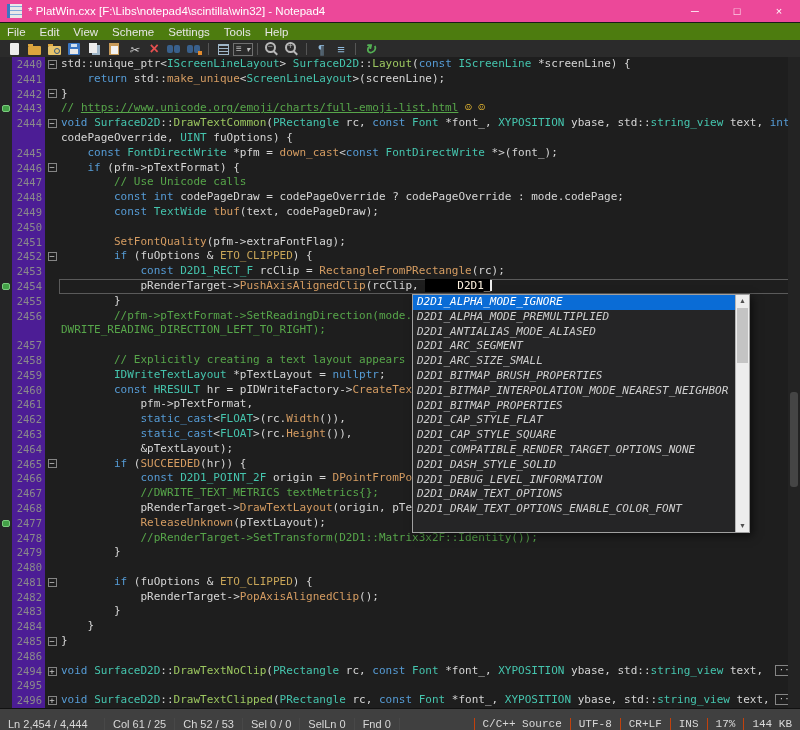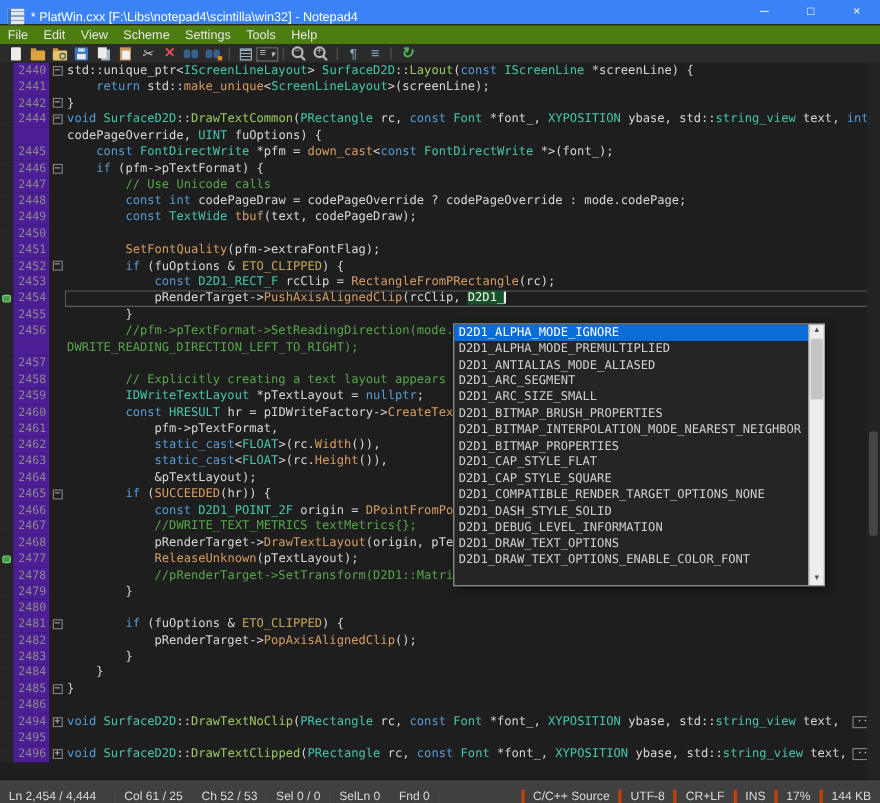--- a/index.html
+++ b/index.html
@@ -1,19 +1,19 @@
 <!DOCTYPE html>
 <html><head>
 <meta charset="utf-8">
 <style>
   html,body{margin:0;padding:0;background:#101010;}
   .window{position:relative;width:800px;height:730px;background:#1E1E1E;overflow:hidden;
           outline:1px solid #4A4A4A;font-family:"Liberation Sans",sans-serif;}
   
-  .titlebar{height:22px;background:#3b82f6;display:flex;align-items:flex-end;color:#FFF;font-size:11.5px;}
+  .titlebar{height:22px;background:#ec4899;display:flex;align-items:center;color:#FFF;font-size:11.5px;}
   .appicon{width:12px;height:14px;background:#E8E8E8;border-left:3px solid #3B76C2;margin:0 6px 0 7px;
            background-image:repeating-linear-gradient(0deg,transparent 0 3px,#7FA8D8 3px 4px);}
   .titletext{flex:1;white-space:nowrap;overflow:hidden;}
   .wbtn{width:42px;height:22px;display:flex;align-items:center;justify-content:center;color:#FFF;font-size:11px;}
   
   .menubar{height:17px;background:#4d7c0f;display:flex;align-items:center;color:#E6E6E6;font-size:11.5px;border-top:1px solid #1A1A1A;}
   .mitem{padding:0 7px;height:100%;display:flex;align-items:center;}
   
   .toolbar{height:18px;background:#2B2B2B;display:flex;align-items:center;padding-left:4px;border-bottom:1px solid #161616;}
   .tsep{width:1px;height:12px;background:#555;margin:0 4px;}
@@ -54,40 +54,40 @@
   .bmk{position:absolute;left:2px;top:4px;width:8px;height:7px;background:#43A047;border-radius:2px;border:1px solid #7CCB7F;box-sizing:border-box;}
   .ln{width:30px;flex:none;background:#4c1d95;color:#8A8A8A;text-align:right;padding-right:3px;font-size:10.5px;}
   .fm{width:14px;flex:none;background:#1E1E1E;display:flex;align-items:center;justify-content:center;}
   .fbox{width:9px;height:9px;border:1px solid #858585;box-sizing:border-box;color:#C8C8C8;font-size:9px;line-height:6px;text-align:center;background:#1E1E1E;}
   .lt{flex:1;min-width:0;overflow:hidden;padding-left:2px;color:#D6D6D6;}
   .caretline{box-shadow:inset 0 0 0 1px #5A5A5A;}
   .caret{display:inline-block;width:1.5px;height:11px;background:#ECECEC;vertical-align:-2px;}
   .ellip{display:inline-block;border:1px solid #858585;color:#C8C8C8;font-size:9px;line-height:9px;padding:0 3px;margin-left:5px;vertical-align:1px;}
   .sd{color:#D6D6D6}.sk{color:#569CD6}.st{color:#45C5AE}.sf{color:#9DC860}.sc{color:#D69D62}
   .sm{color:#57A64A}.smu{color:#57A64A;text-decoration:underline}.sg{color:#C8A558}
-  .seed{background:#14532d;color:#FFF3E0;}
+  .seed{background:#000000;color:#FFF3E0;padding-left:32px;}
   .emoji{color:#E8B931;}
   
   .popup{position:absolute;left:412px;top:294px;width:338px;height:239px;background:#252526;
          border:1px solid #A0A0A0;box-shadow:3px 3px 8px rgba(0,0,0,.55);display:flex;z-index:20;box-sizing:border-box;}
   .pitems{flex:1;overflow:hidden;font-family:"DejaVu Sans Mono",monospace;font-size:11px;color:#CFCFCF;}
-  .pitem{height:14.8px;line-height:14.8px;padding-left:4px;white-space:pre;}
+  .pitem{height:14.8px;line-height:14.8px;padding-left:4px;white-space:pre;font-style:italic;}
   .pitem.sel{background:#0A6CD6;color:#FFF;}
   .pscroll{width:13px;flex:none;background:#EDEDED;border-left:1px solid #B5B5B5;position:relative;}
   .parr{position:absolute;left:0;width:13px;height:12px;color:#505050;font-size:7px;text-align:center;line-height:12px;}
   .pthumb{position:absolute;left:1px;top:13px;width:11px;height:55px;background:#C4C4C4;}
   
   .vsb{position:absolute;top:57px;right:0;width:12px;bottom:21px;background:#232323;}
   .vsb .thumb{position:absolute;left:2px;top:335px;width:8px;height:95px;background:#454545;border-radius:3px;}
   
   .status{position:absolute;left:0;right:0;bottom:0;height:21px;background:#404040;border-top:1px solid #111;
           display:flex;align-items:flex-end;color:#D8D8D8;font-size:11px;}
   .sseg{display:flex;align-items:center;padding:0 8px;border-right:1px solid #484848;white-space:nowrap;}
   .sfill{flex:1;}
-  .sseg.r{border-right:none;border-left:3px solid #c2410c;}
+  .sseg.r{border-right:none;border-left:1px solid #c2410c;font-family:Liberation Mono, monospace;}
 </style>
 </head>
 <body>
 
 <div class="window">
 
   <div class="titlebar">
     <div class="appicon"></div>
     <div class="titletext">* PlatWin.cxx [F:\Libs\notepad4\scintilla\win32] - Notepad4</div>
     <div class="wbtn">─</div>
@@ -161,20 +161,21 @@
       <div class="tbtn">
         <i class="ic ic-refresh"></i>
       </div>
     </div>
 
   <div class="editor">
     <div id="code-lines">
         <div class="crow"><div class="mk"></div><div class="ln">2440</div><div class="fm"><div class="fbox">−</div></div><div class="lt"><span class="sd">std::unique_ptr&lt;</span><span class="st">IScreenLineLayout</span><span class="sd">&gt; </span><span class="st">SurfaceD2D</span><span class="sd">::</span><span class="sf">Layout</span><span class="sd">(</span><span class="sk">const</span><span class="sd"> </span><span class="st">IScreenLine</span><span class="sd"> *screenLine) {</span></div></div>
         <div class="crow"><div class="mk"></div><div class="ln">2441</div><div class="fm"></div><div class="lt"><span class="sd">    </span><span class="sk">return</span><span class="sd"> std::</span><span class="sc">make_unique</span><span class="sd">&lt;</span><span class="st">ScreenLineLayout</span><span class="sd">&gt;(screenLine);</span></div></div>
         <div class="crow"><div class="mk"></div><div class="ln">2442</div><div class="fm"><div class="fbox">−</div></div><div class="lt"><span class="sd">}</span></div></div>
+        <div class="crow"><div class="mk"><div class="bmk"></div></div><div class="ln">2443</div><div class="fm"></div><div class="lt"><span class="sm">// </span><span class="smu">https://www.unicode.org/emoji/charts/full-emoji-list.html</span><span class="sd"> </span><span class="emoji">☺ ☺</span></div></div>
         <div class="crow"><div class="mk"></div><div class="ln">2444</div><div class="fm"><div class="fbox">−</div></div><div class="lt"><span class="sk">void</span><span class="sd"> </span><span class="st">SurfaceD2D</span><span class="sd">::</span><span class="sf">DrawTextCommon</span><span class="sd">(</span><span class="st">PRectangle</span><span class="sd"> rc, </span><span class="sk">const</span><span class="sd"> </span><span class="st">Font</span><span class="sd"> *font_, </span><span class="st">XYPOSITION</span><span class="sd"> ybase, </span><span class="sd">std::</span><span class="st">string_view</span><span class="sd"> text, </span><span class="sk">int</span></div></div>
         <div class="crow"><div class="mk"></div><div class="ln"></div><div class="fm"></div><div class="lt"><span class="sd">codePageOverride, </span><span class="st">UINT</span><span class="sd"> fuOptions) {</span></div></div>
         <div class="crow"><div class="mk"></div><div class="ln">2445</div><div class="fm"></div><div class="lt"><span class="sd">    </span><span class="sk">const</span><span class="sd"> </span><span class="st">FontDirectWrite</span><span class="sd"> *pfm = </span><span class="sc">down_cast</span><span class="sd">&lt;</span><span class="sk">const</span><span class="sd"> </span><span class="st">FontDirectWrite</span><span class="sd"> *&gt;(font_);</span></div></div>
         <div class="crow"><div class="mk"></div><div class="ln">2446</div><div class="fm"><div class="fbox">−</div></div><div class="lt"><span class="sd">    </span><span class="sk">if</span><span class="sd"> (pfm-&gt;pTextFormat) {</span></div></div>
         <div class="crow"><div class="mk"></div><div class="ln">2447</div><div class="fm"></div><div class="lt"><span class="sd">        </span><span class="sm">// Use Unicode calls</span></div></div>
         <div class="crow"><div class="mk"></div><div class="ln">2448</div><div class="fm"></div><div class="lt"><span class="sd">        </span><span class="sk">const</span><span class="sd"> </span><span class="sk">int</span><span class="sd"> codePageDraw = codePageOverride ? codePageOverride : mode.codePage;</span></div></div>
         <div class="crow"><div class="mk"></div><div class="ln">2449</div><div class="fm"></div><div class="lt"><span class="sd">        </span><span class="sk">const</span><span class="sd"> </span><span class="st">TextWide</span><span class="sd"> </span><span class="sc">tbuf</span><span class="sd">(text, codePageDraw);</span></div></div>
         <div class="crow"><div class="mk"></div><div class="ln">2450</div><div class="fm"></div><div class="lt"></div></div>
         <div class="crow"><div class="mk"></div><div class="ln">2451</div><div class="fm"></div><div class="lt"><span class="sd">        </span><span class="sc">SetFontQuality</span><span class="sd">(pfm-&gt;extraFontFlag);</span></div></div>
         <div class="crow"><div class="mk"></div><div class="ln">2452</div><div class="fm"><div class="fbox">−</div></div><div class="lt"><span class="sd">        </span><span class="sk">if</span><span class="sd"> (fuOptions &amp; </span><span class="sg">ETO_CLIPPED</span><span class="sd">) {</span></div></div>

